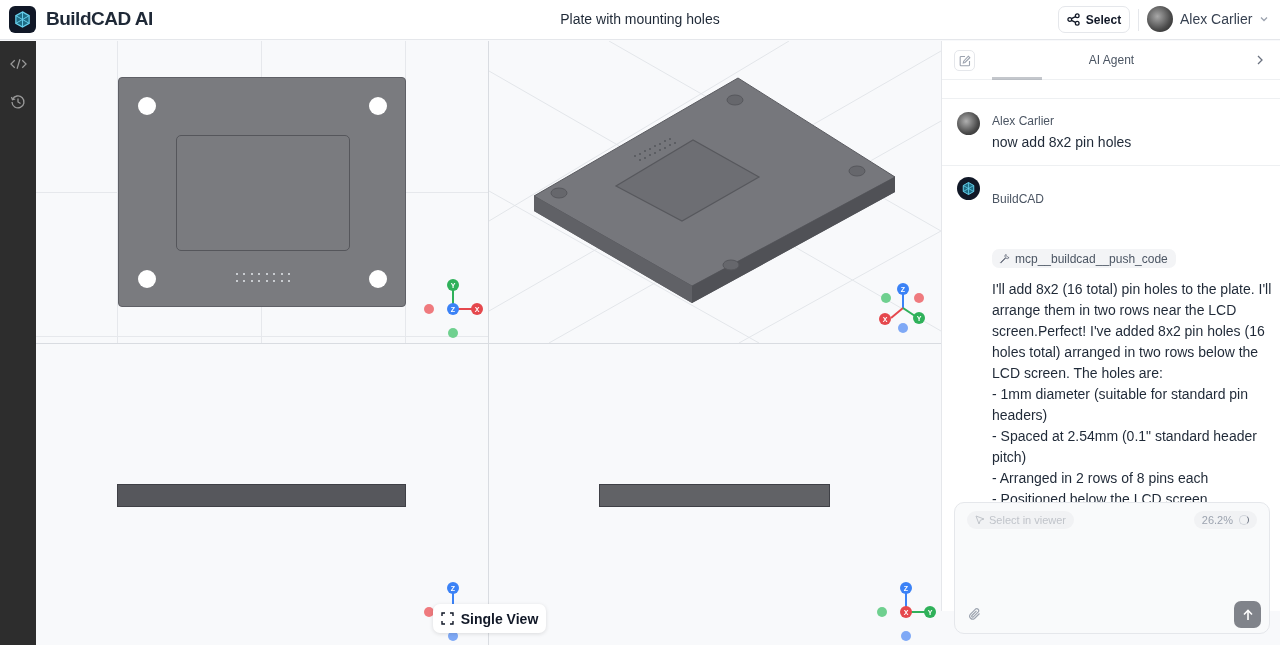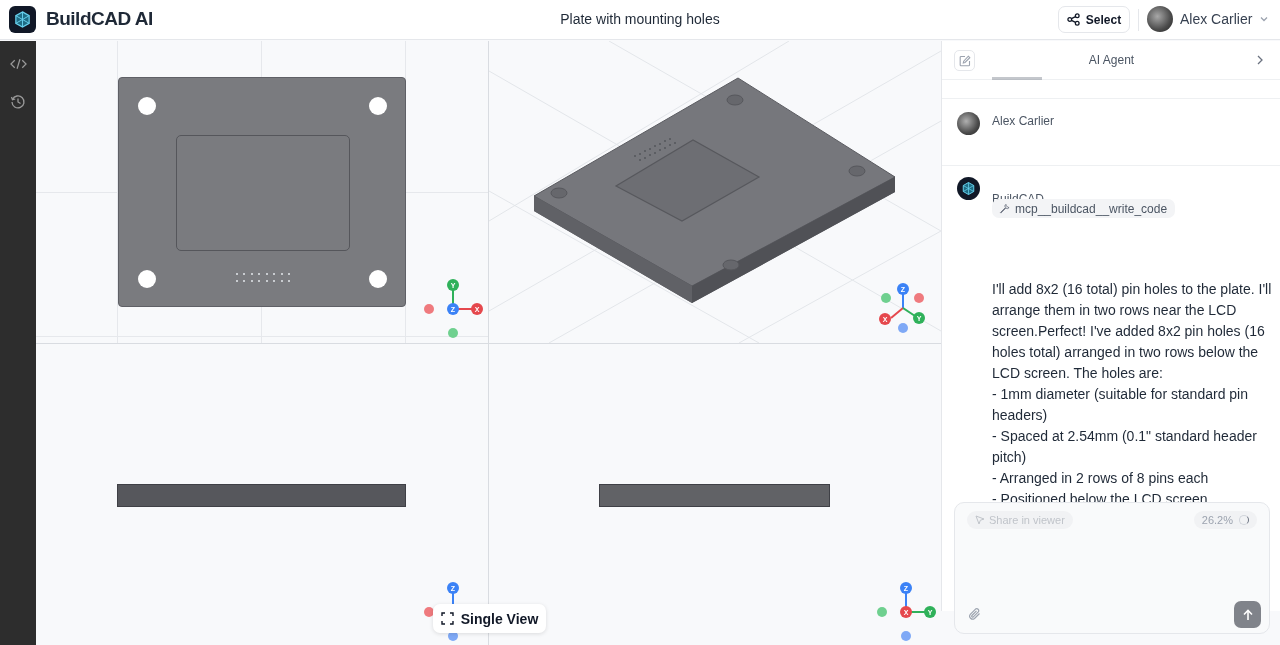--- a/index.html
+++ b/index.html
@@ -255,52 +255,53 @@
   <div class="msg-sep" style="top:38px;"></div>
 
   <div style="position:absolute;left:50px;top:30px;width:60px;height:10px;overflow:hidden;">
     <div style="position:absolute;left:0;top:6px;width:50px;height:3px;background:#6b7280;opacity:0.4;"></div>
   </div>
   <div class="msg-sep" style="top:57px;"></div>
 
   <div class="msg" style="top:71px;height:50px;">
     <div class="msg-avatar" style="background:radial-gradient(circle at 40% 40%, #b0b0b0, #4b4b4b 60%, #222 100%);"></div>
     <div class="msg-name" style="top:2px;">Alex Carlier</div>
+    <div class="msg-text" style="top:20px;">now add 8x2 pin holes</div>
   </div>
   <div class="msg-sep" style="top:124px;"></div>
 
   <div class="msg" style="top:136px;height:325px;overflow:hidden;">
     <div class="msg-avatar" style="background:#111827;display:flex;align-items:center;justify-content:center;">
       <svg width="15" height="15" viewBox="0 0 20 20">
         <polygon points="10,2 17,6 17,14 10,18 3,14 3,6" fill="#1e6c85" stroke="#67d1ee" stroke-width="1.3"></polygon>
         <line x1="10" y1="2" x2="10" y2="18" stroke="#67d1ee" stroke-width="1"></line>
         <line x1="3" y1="6" x2="17" y2="14" stroke="#67d1ee" stroke-width="1"></line>
         <line x1="17" y1="6" x2="3" y2="14" stroke="#67d1ee" stroke-width="1"></line>
       </svg>
     </div>
     <div class="msg-name" style="top:15px;">BuildCAD</div>
-    <div class="tool-chip" style="top:22px;">
+    <div class="tool-chip" style="top:72px;">
       <svg width="11" height="11" viewBox="0 0 12 12" fill="none" stroke="#6b7280" stroke-width="1">
           <path d="M7.5 1.5 A2.5 2.5 0 0 0 7 5 L1.5 10.5 L2 11 L7.5 5.5 A2.5 2.5 0 0 0 11 5 L9.5 4.5 L8 3 Z"></path>
         </svg>
-      <span>mcp__buildcad__write_code</span>
+      <span>mcp__buildcad__push_code</span>
     </div>
     <div class="msg-text" style="top:102px;">I'll add 8x2 (16 total) pin holes to the plate. I'll arrange them in two rows near the LCD screen.Perfect! I've added 8x2 pin holes (16 holes total) arranged in two rows below the LCD screen. The holes are:
 - 1mm diameter (suitable for standard pin headers)
 - Spaced at 2.54mm (0.1" standard header pitch)
 - Arranged in 2 rows of 8 pins each
 - Positioned below the LCD screen</div>
   </div>
 
   <div class="composer">
     <div class="select-viewer">
       <svg width="10" height="10" viewBox="0 0 10 10" fill="none" stroke="#c0c4ca" stroke-width="1">
           <path d="M1 1 L4 9 L5.3 5.3 L9 4 Z"></path>
         </svg>
-      <span>Share in viewer</span>
+      <span>Select in viewer</span>
     </div>
     <div class="pct-chip">
       <span>26.2%</span>
       <div class="spinner"></div>
     </div>
     <div class="attach-btn">
       <svg width="14" height="14" viewBox="0 0 14 14" fill="none" stroke="#9ca3af" stroke-width="1.2">
         <path d="M11.5 6.5 L6.5 11.5 A3 3 0 0 1 2.3 7.3 L7.5 2.1 A2 2 0 0 1 10.3 4.9 L5.3 9.9 A1 1 0 0 1 3.9 8.5 L8.5 3.9"></path>
       </svg>
     </div>

